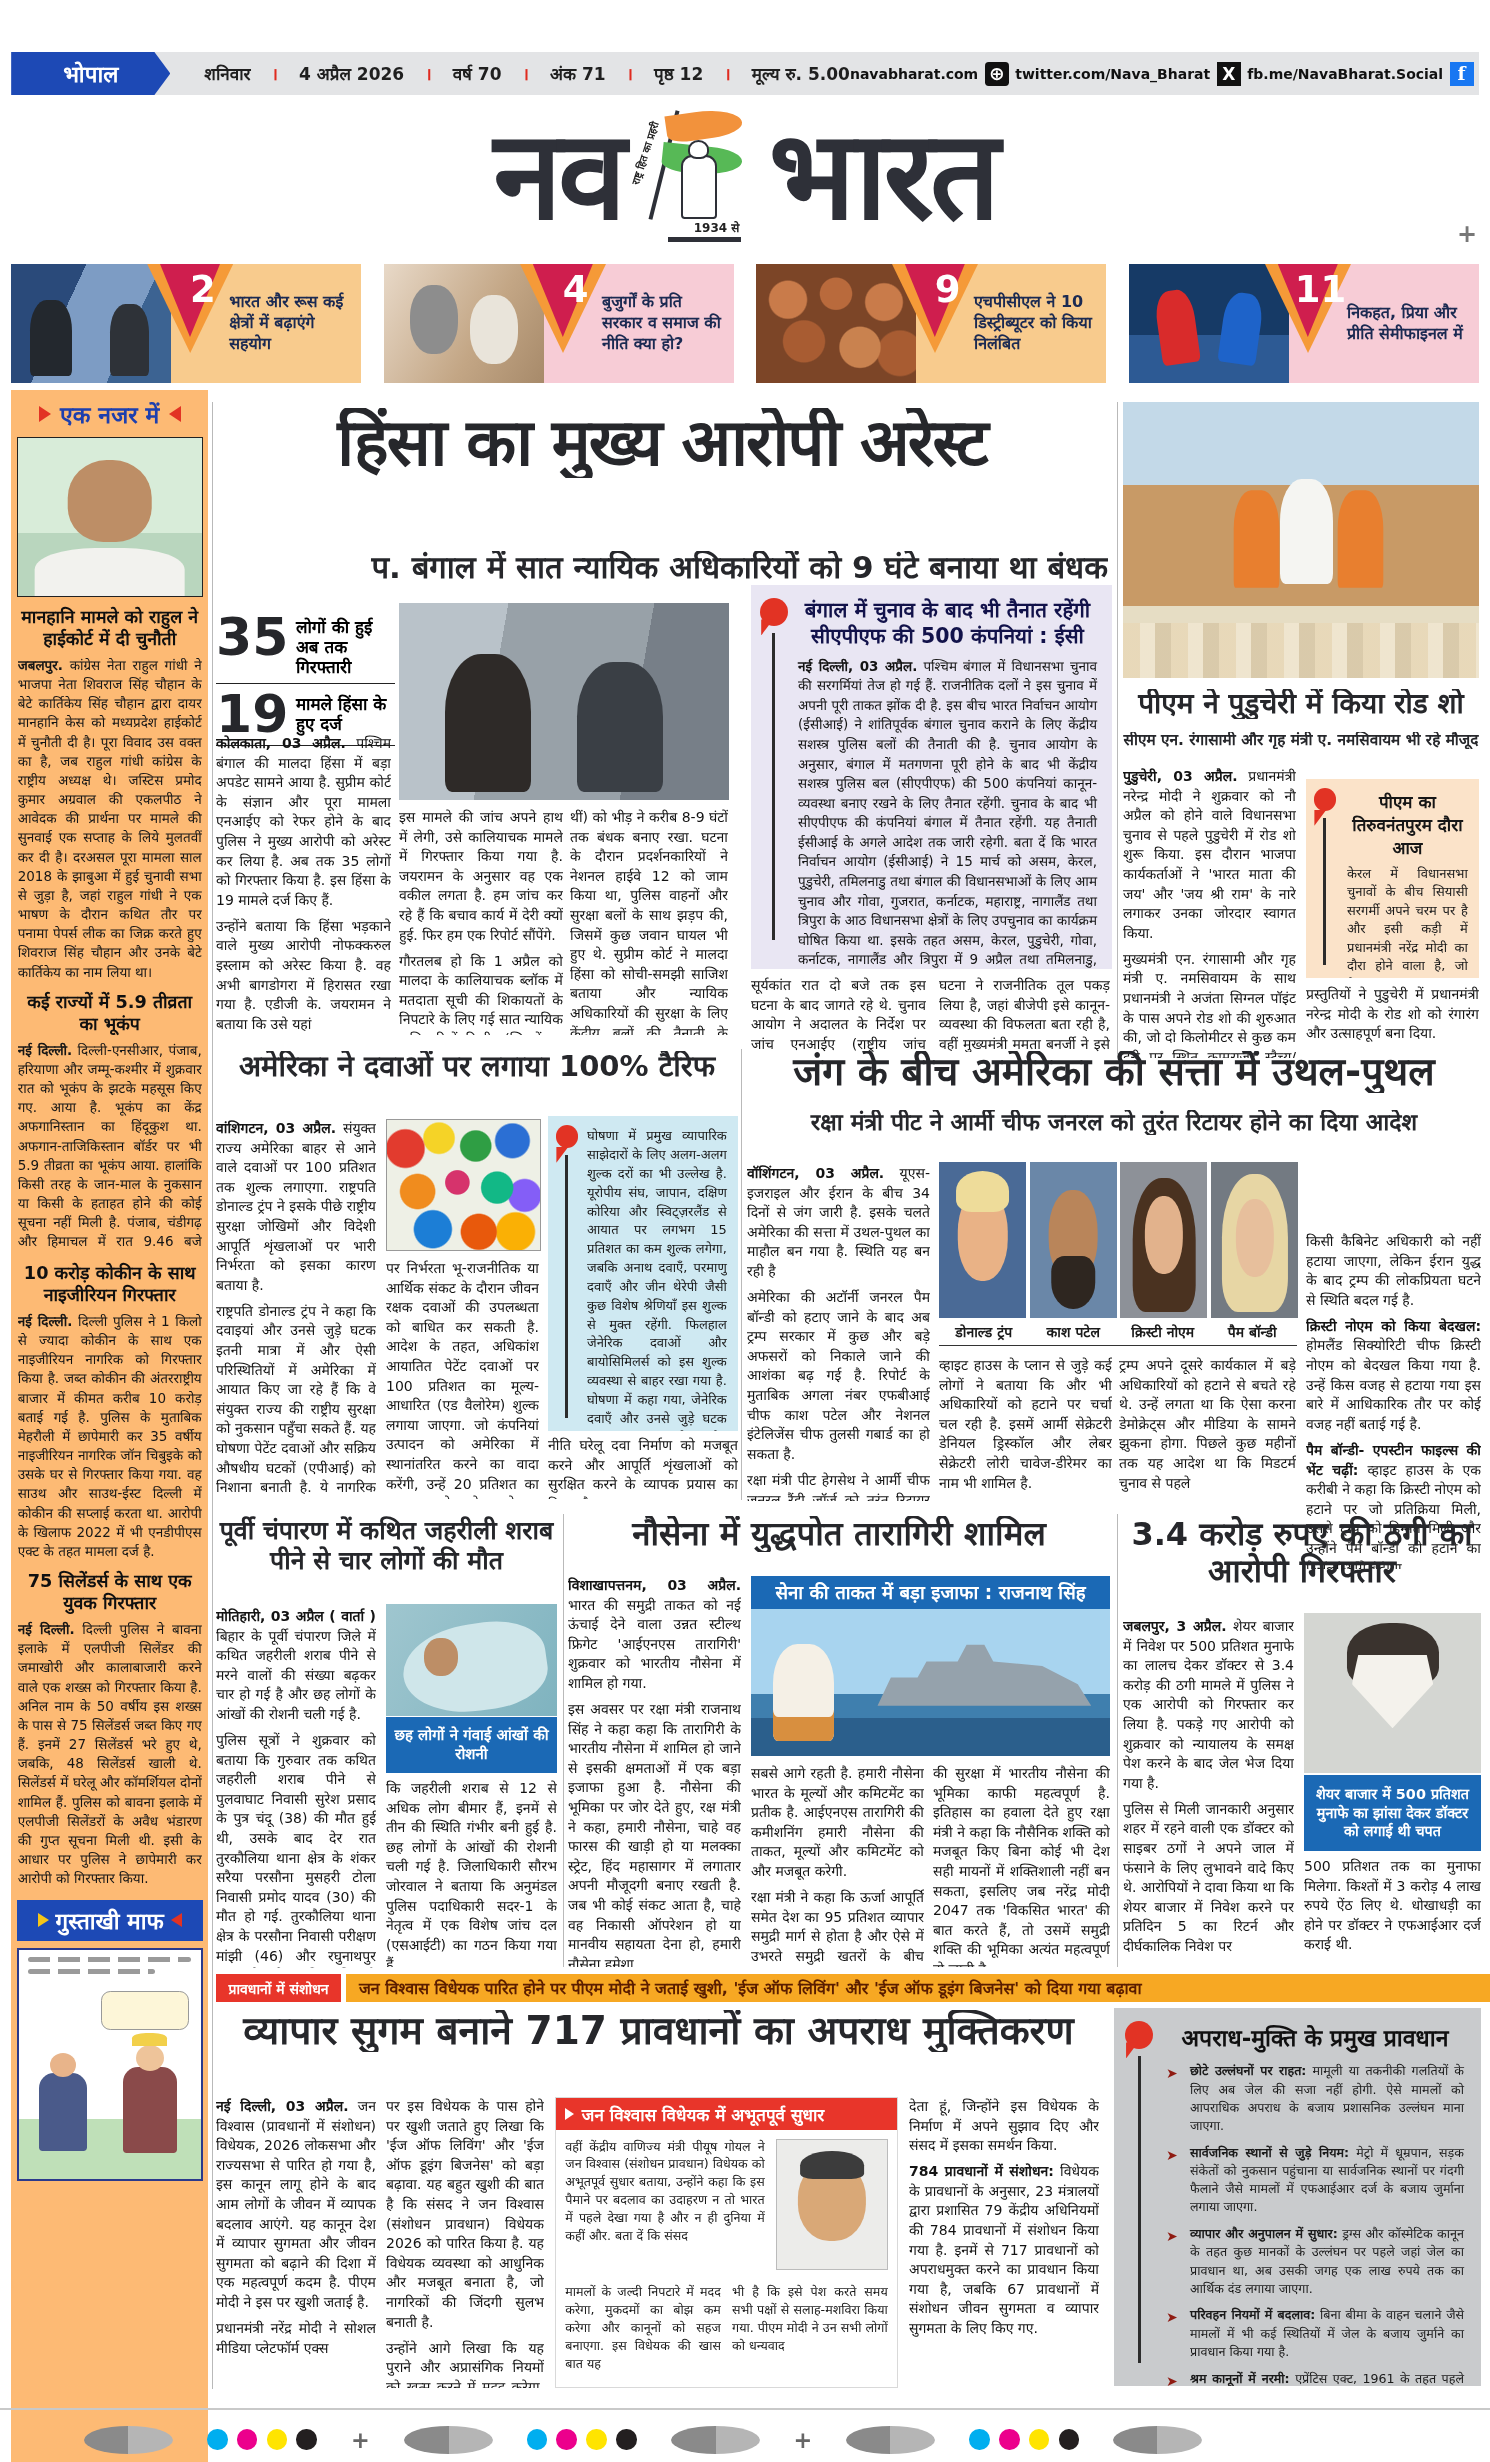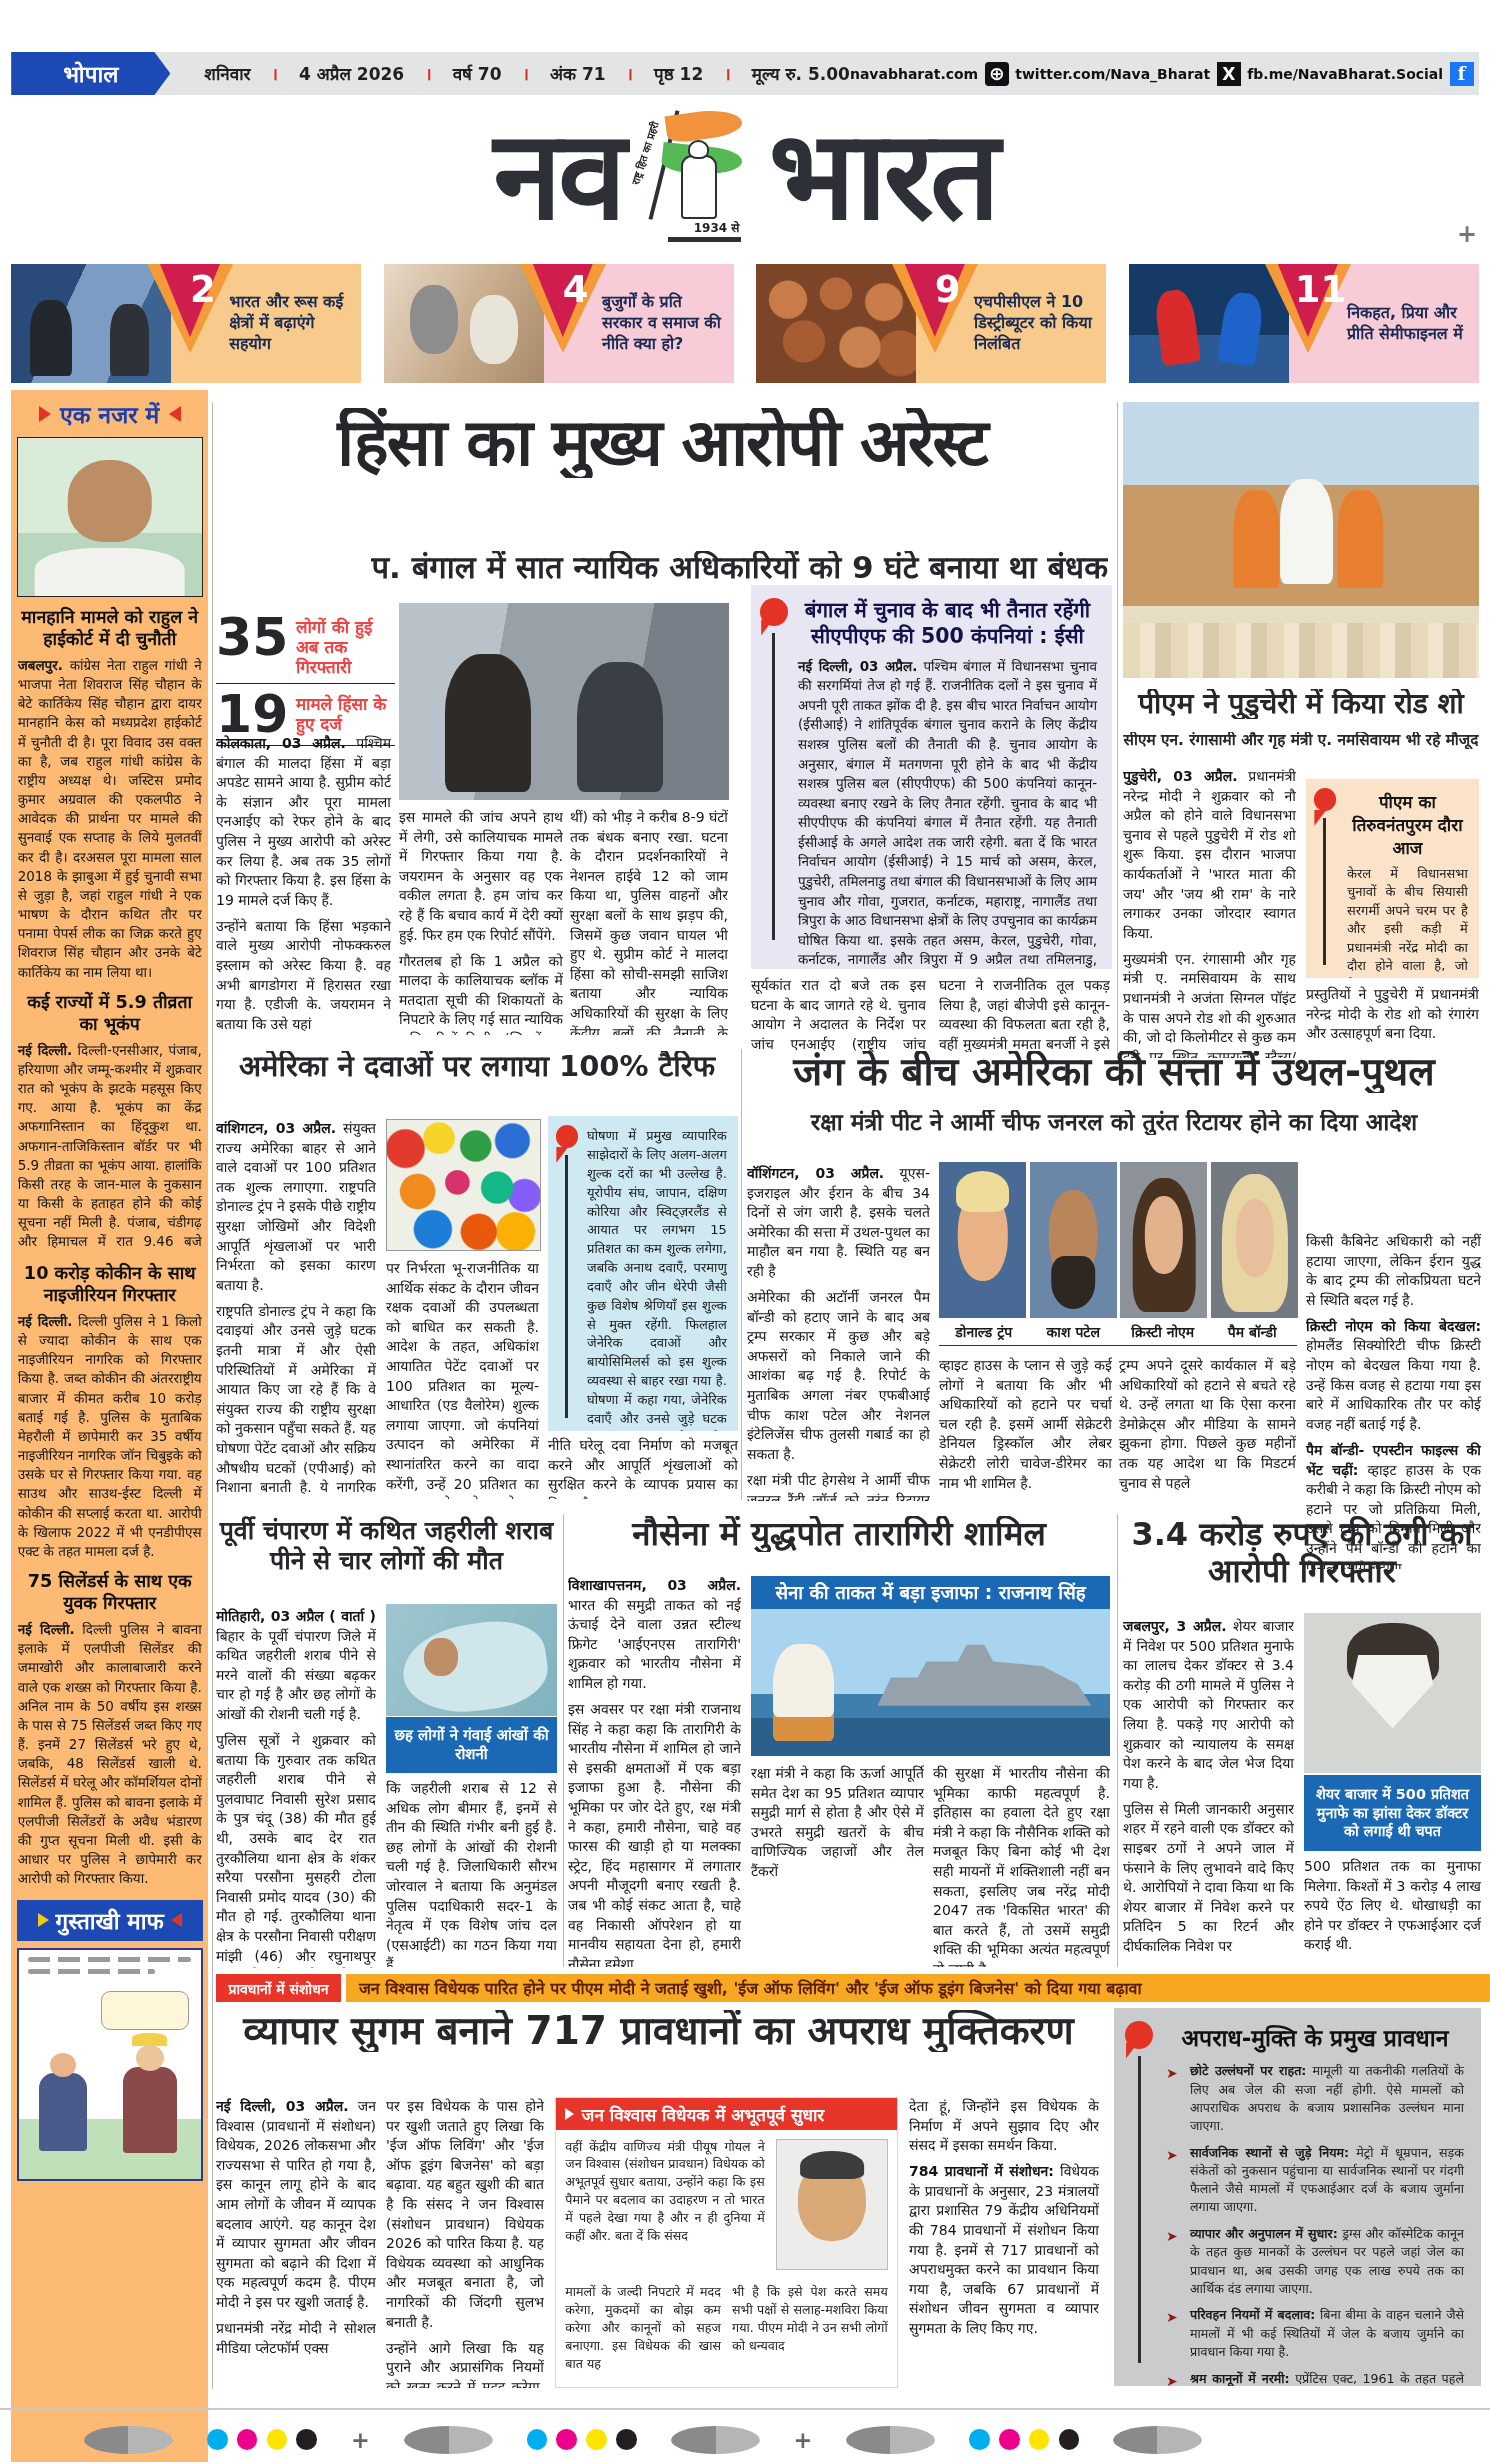--- a/index.html
+++ b/index.html
@@ -63,21 +63,21 @@
   .dl{font-weight:bold;}
   .photo{position:absolute;overflow:hidden;}
   .capblue{position:absolute;background:#1b69b5;color:#fff;font-weight:bold;text-align:center;display:flex;align-items:center;justify-content:center;line-height:1.3;}
   .qmark{position:absolute;width:28px;height:28px;background:#e23324;border-radius:50%;}
   .qmark::after{content:"";position:absolute;left:0.9px;top:21.4px;width:12px;height:16px;background:#e23324;clip-path:polygon(0 0,100% 0,0 100%);}
   .qline{position:absolute;width:2.8px;background:#2c2c2c;}
   .vr{position:absolute;width:0.9px;background:#b9b9b9;}
   
   .statrow{display:flex;align-items:flex-start;gap:7.5px;border-bottom:1.9px solid #222;padding-bottom:5.6px;margin-bottom:5.6px;}
   .statnum{font-size:52px;font-weight:bold;color:#26272b;line-height:0.95;}
-  .stattxt{font-size:17px;font-weight:bold;line-height:1.2;color:#ef4444;padding-top:3.7px;}
+  .stattxt{font-size:17px;font-weight:bold;line-height:1.2;color:#000000;padding-top:3.7px;}
   
   .ecbox{position:absolute;background:#e9e6f3;padding:13px 15px 9.3px 47px;box-sizing:border-box;overflow:hidden;}
   .ecbox h2{margin:0 0 7.5px;font-size:20.5px;line-height:1.25;text-align:center;color:#12124a;}
   .ecbox .bt{font-size:13.5px;line-height:1.45;text-align:justify;color:#141414;}
   .orbox{position:absolute;background:#fbe3c9;padding:11.2px 11.2px 7.5px 41px;box-sizing:border-box;overflow:hidden;}
   .orbox h3{margin:0 0 5.6px;font-size:17px;text-align:center;color:#161616;}
   .orbox .bt{font-size:13px;line-height:1.42;text-align:justify;}
   .cybox{position:absolute;background:#cfe9f2;padding:11.2px 11.2px 7.5px 39px;box-sizing:border-box;overflow:hidden;font-size:13px;line-height:1.45;text-align:justify;}
   .provbox{position:absolute;background:#c9cbcd;padding:13px 17px 9.3px 52px;box-sizing:border-box;overflow:hidden;}
   .provbox h2{margin:0 0 9.3px;font-size:23px;text-align:center;color:#101010;}
@@ -382,20 +382,21 @@
   </div>
 
   <div class="abs hd hdc" style="left:568px;top:1516px;width:542px;font-size:33px;">नौसेना में युद्धपोत तारागिरी शामिल</div>
   <div class="col" style="left:568px;top:1576px;width:173px;height:391px;">
     <p><b class="dl">विशाखापत्तनम, 03 अप्रैल.</b> <span>भारत की समुद्री ताकत को नई ऊंचाई देने वाला उन्नत स्टील्थ फ्रिगेट 'आईएनएस तारागिरी' शुक्रवार को भारतीय नौसेना में शामिल हो गया.</span></p>
     <p>इस अवसर पर रक्षा मंत्री राजनाथ सिंह ने कहा कहा कि तारागिरी के भारतीय नौसेना में शामिल हो जाने से इसकी क्षमताओं में एक बड़ा इजाफा हुआ है. नौसेना की भूमिका पर जोर देते हुए, रक्ष मंत्री ने कहा, हमारी नौसेना, चाहे वह फारस की खाड़ी हो या मलक्का स्ट्रेट, हिंद महासागर में लगातार अपनी मौजूदगी बनाए रखती है. जब भी कोई संकट आता है, चाहे वह निकासी ऑपरेशन हो या मानवीय सहायता देना हो, हमारी नौसेना हमेशा</p>
   </div>
   <div class="capblue" style="left:751px;top:1576px;width:359px;height:34px;font-size:18.6px;">सेना की ताकत में बड़ा इजाफा : राजनाथ सिंह</div>
   <div class="photo ph-navy" style="left:751px;top:1609px;width:359px;height:147px;"></div>
   <div class="col" style="left:751px;top:1764px;width:173px;height:203px;">
+    <p>सबसे आगे रहती है. हमारी नौसेना भारत के मूल्यों और कमिटमेंट का प्रतीक है. आईएनएस तारागिरी की कमीशनिंग हमारी नौसेना की ताकत, मूल्यों और कमिटमेंट को और मजबूत करेगी.</p>
     <p>रक्षा मंत्री ने कहा कि ऊर्जा आपूर्ति समेत देश का 95 प्रतिशत व्यापार समुद्री मार्ग से होता है और ऐसे में उभरते समुद्री खतरों के बीच वाणिज्यिक जहाजों और तेल टैंकरों</p>
   </div>
   <div class="col" style="left:933px;top:1764px;width:177px;height:203px;">
     <p>की सुरक्षा में भारतीय नौसेना की भूमिका काफी महत्वपूर्ण है. इतिहास का हवाला देते हुए रक्षा मंत्री ने कहा कि नौसैनिक शक्ति को मजबूत किए बिना कोई भी देश सही मायनों में शक्तिशाली नहीं बन सकता, इसलिए जब नरेंद्र मोदी 2047 तक 'विकसित भारत' की बात करते हैं, तो उसमें समुद्री शक्ति की भूमिका अत्यंत महत्वपूर्ण हो जाती है.</p>
   </div>
 
   <div class="abs hd hdc" style="left:1123px;top:1516px;width:358px;font-size:32px;white-space:normal;line-height:1.15;">3.4 करोड़ रुपए की ठगी का आरोपी गिरफ्तार</div>
   <div class="col" style="left:1123px;top:1617px;width:171px;height:352px;">
     <p><b class="dl">जबलपुर, 3 अप्रैल.</b> <span>शेयर बाजार में निवेश पर 500 प्रतिशत मुनाफे का लालच देकर डॉक्टर से 3.4 करोड़ की ठगी मामले में पुलिस ने एक आरोपी को गिरफ्तार कर लिया है. पकड़े गए आरोपी को शुक्रवार को न्यायालय के समक्ष पेश करने के बाद जेल भेज दिया गया है.</span></p>
     <p>पुलिस से मिली जानकारी अनुसार शहर में रहने वाली एक डॉक्टर को साइबर ठगों ने अपने जाल में फंसाने के लिए लुभावने वादे किए थे. आरोपियों ने दावा किया था कि शेयर बाजार में निवेश करने पर प्रतिदिन 5 का रिटर्न और दीर्घकालिक निवेश पर</p>

